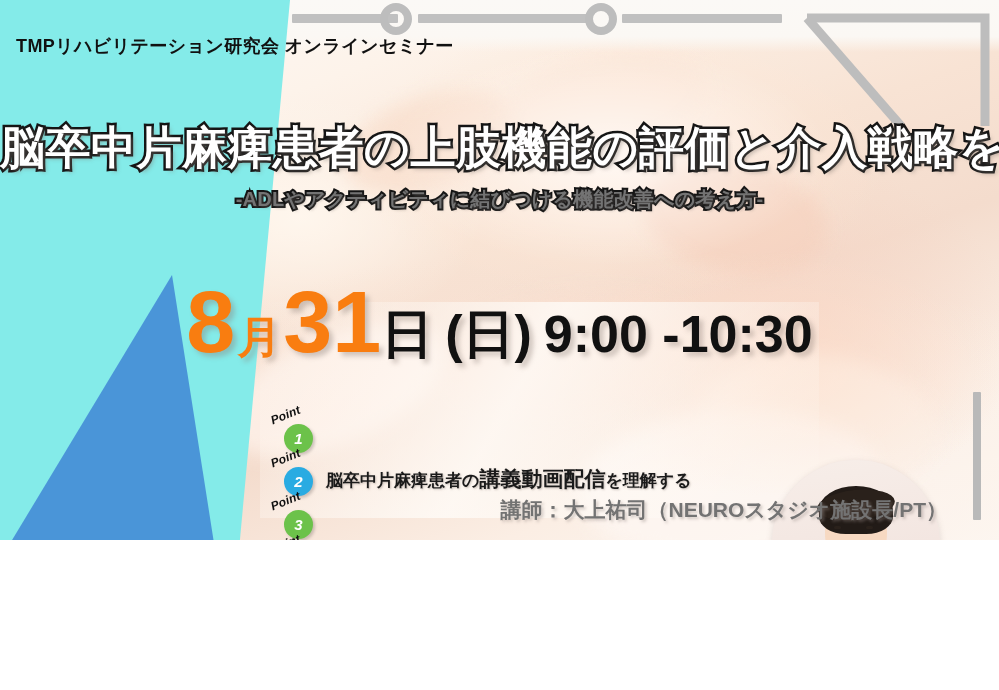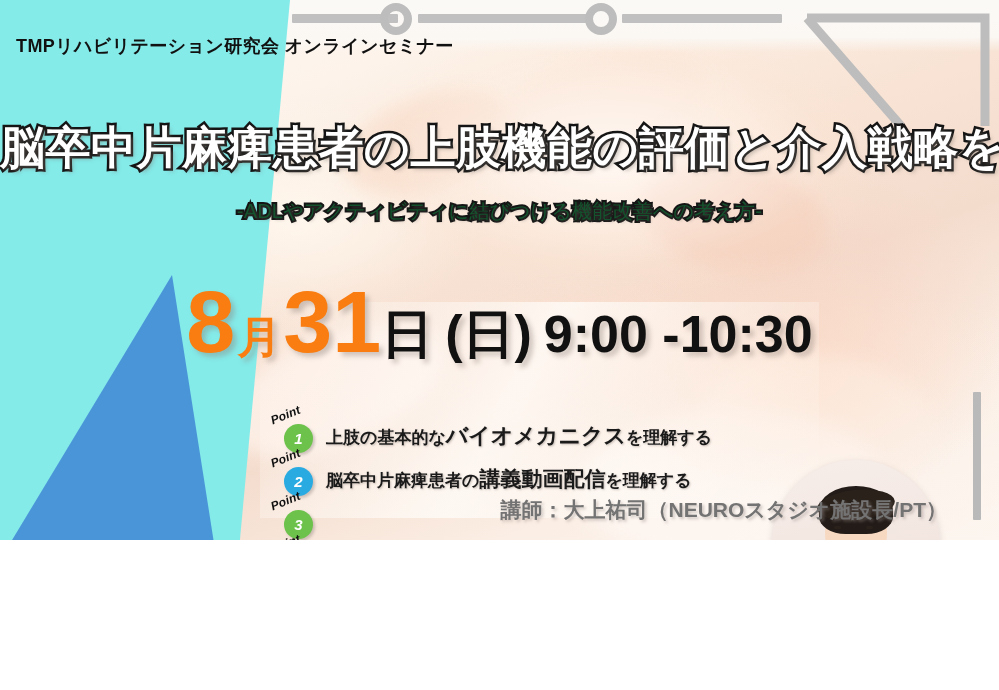--- a/index.html
+++ b/index.html
@@ -97,22 +97,22 @@
   }
   .main-title{
     font-size:45px;font-weight:bold;color:#ffffff;letter-spacing:.5px;
     -webkit-text-stroke:5px #151515;
     paint-order:stroke fill;
     text-shadow:3px 3px 4px rgba(120,110,105,.45);
     white-space:nowrap;
     line-height:1.15;
   }
   .sub-title{
-    margin-top:24px;
-    font-size:20px;font-weight:normal;color:#14532d;letter-spacing:.2px;
+    margin-top:12px;
+    font-size:20px;font-weight:bold;color:#737373;letter-spacing:.2px;
     -webkit-text-stroke:4px #151515;
     paint-order:stroke fill;
     text-shadow:2px 2px 3px rgba(120,110,105,.40);
     white-space:nowrap;
   }
 
   
   .date-row{
     position:absolute;left:0;top:278px;width:999px;
     display:flex;align-items:baseline;justify-content:center;
@@ -276,21 +276,20 @@
     <span class="d-dark">9:00 -10:30</span>
   </div>
 
   <div class="points">
 
     <div class="point-row">
       <div class="badge">
         <div class="plabel">Point</div>
         <div class="circle" style="background:#6cc24a;">1</div>
       </div>
-      <div class="point-text"><span>上肢の基本的な</span><span class="em">バイオメカニクス</span><span>を理解する</span></div>
     </div>
 
     <div class="point-row">
       <div class="badge">
         <div class="plabel">Point</div>
         <div class="circle" style="background:#29abe2;">2</div>
       </div>
       <div class="point-text"><span>脳卒中片麻痺患者の</span><span class="em2">講義動画配信</span><span>を理解する</span></div>
     </div>
 

